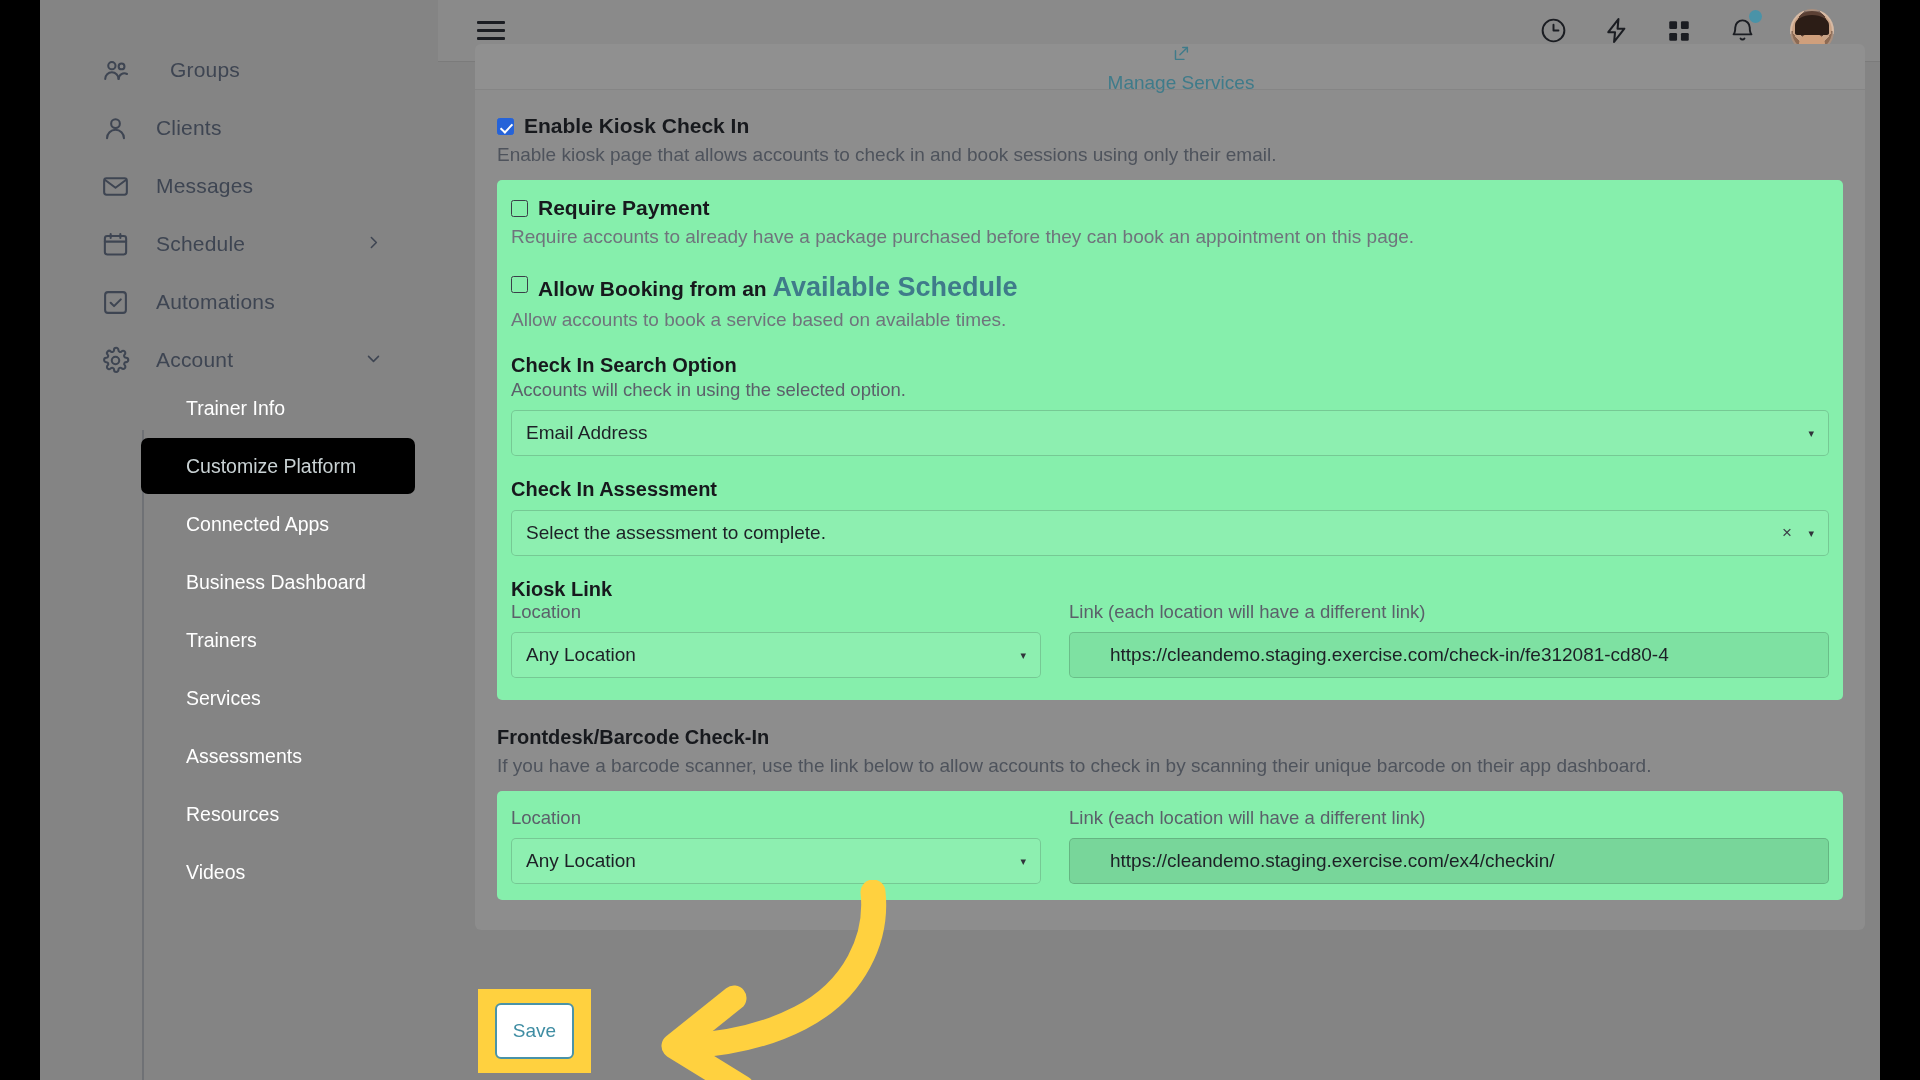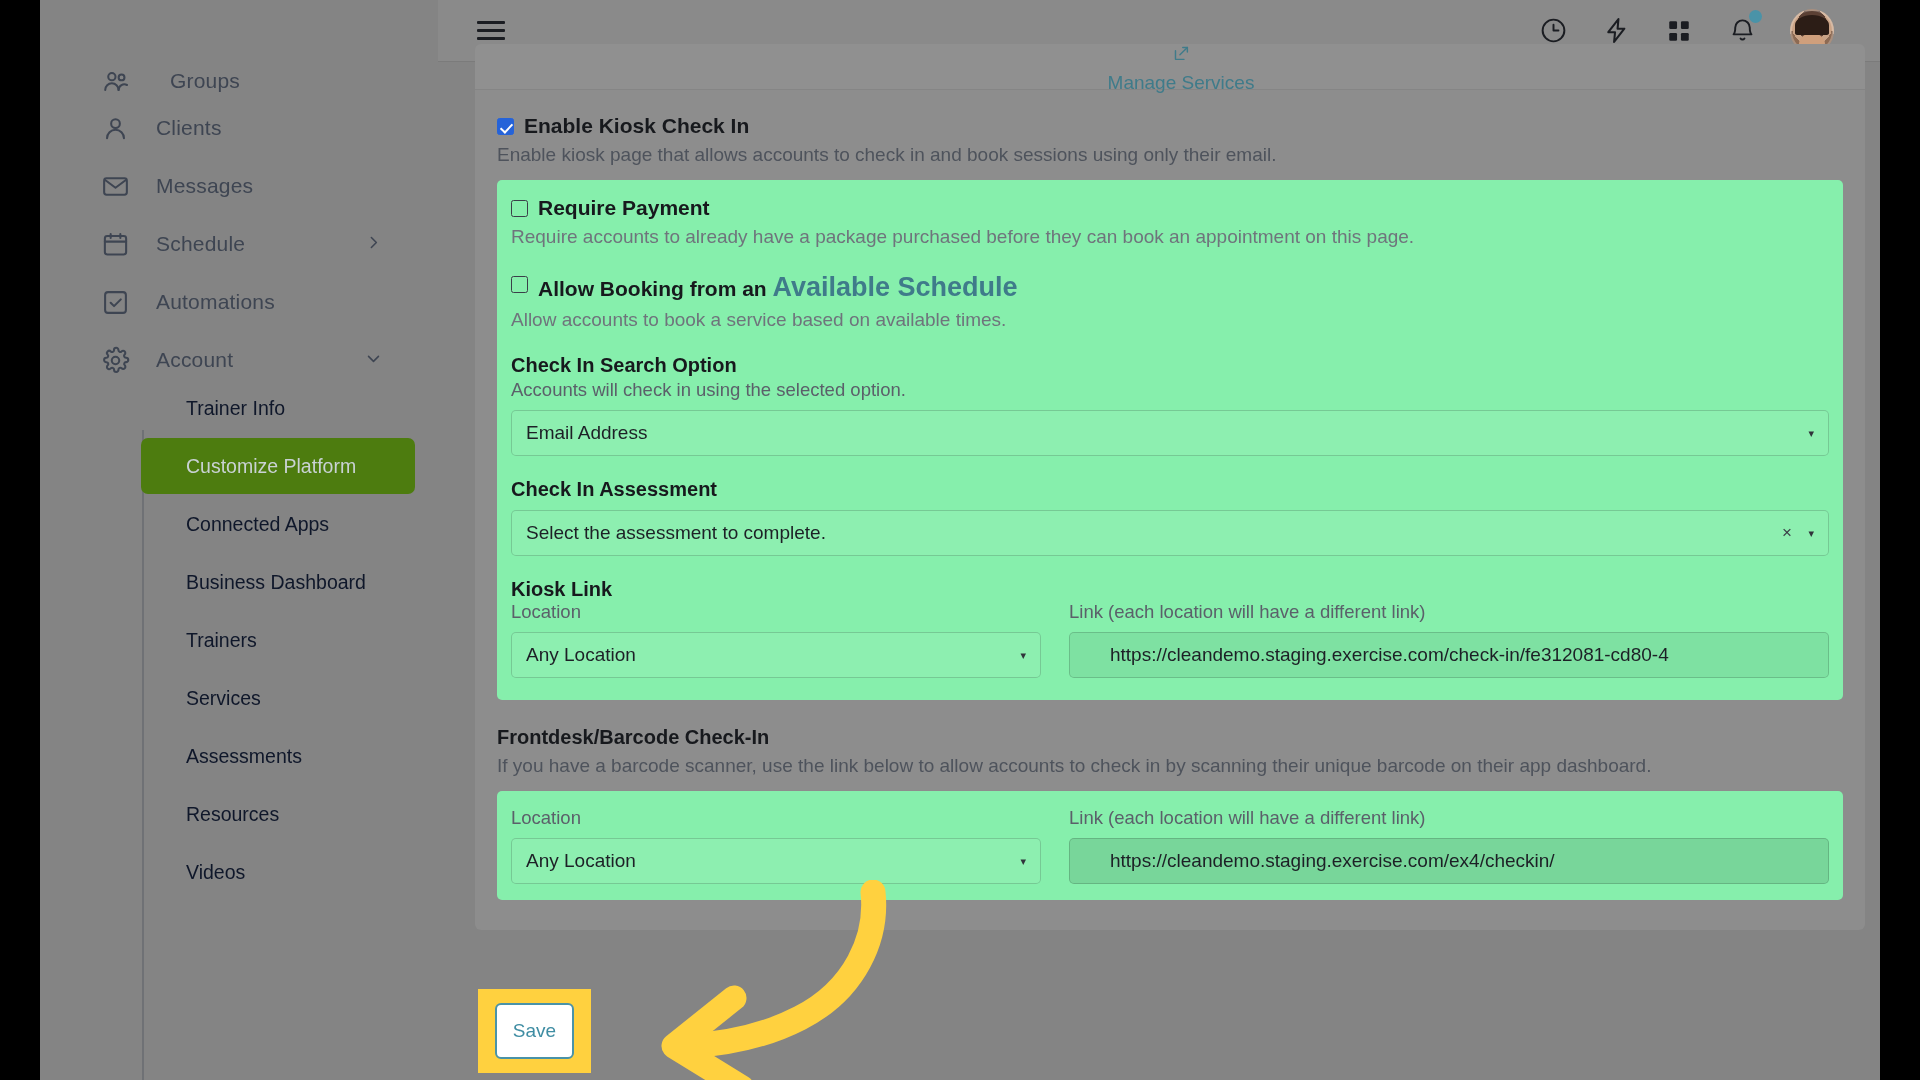--- a/index.html
+++ b/index.html
@@ -37,23 +37,23 @@
   .nav-item .ico svg { display:block; }
   .nav-chev { position:absolute; right:56px; top:50%; transform:translateY(-50%); }
 
   .sub-rail {
     position:absolute; left:102px; top:430px; width:2px; height:650px;
     background: rgba(62,69,82,.30);
   }
   .sub-item {
     position: absolute; left: 101px; width: 274px; height: 56px;
     display:flex; align-items:center; padding-left: 45px;
-    color:#0f172a; font-size: 19.5px; border-radius: 7px; cursor:pointer;
-  }
-  .sub-item.active { background:#4d7c0f; color:#c9d2d4; }
+    color:#ffffff; font-size: 19.5px; border-radius: 7px; cursor:pointer;
+  }
+  .sub-item.active { background:#000000; color:#c9d2d4; }
 
   
   .topbar {
     position: absolute; left: 398px; top: 0; width: 1442px; height: 62px;
     background: #8a8a8a; display:flex; align-items:center;
     border-bottom: 1px solid rgba(0,0,0,.10);
   }
   .hamburger { margin-left: 39px; width: 28px; cursor:pointer; }
   .hamburger i { display:block; height:3px; background:#1b1d22; margin:5px 0; border-radius:1px; }
   .top-actions { margin-left:auto; display:flex; align-items:center; gap: 33px; margin-right: 46px; }
@@ -161,21 +161,21 @@
 <div id="root">
 
   <div class="bar-left"></div>
   <div class="bar-right"></div>
 
   <div class="app">
 
     <nav class="sidebar">
       <div class="side-scroll">
 
-        <div class="nav-item" style="top:52px;gap:40px;">
+        <div class="nav-item" style="top:41px;gap:40px;">
           <span class="ico">
             <svg width="29" height="29" viewBox="0 0 24 24" fill="none" stroke="#3e4552" stroke-width="1.7" stroke-linecap="round" stroke-linejoin="round">
               <circle cx="9" cy="8" r="3"></circle>
                 <path d="M3.5 19a5.5 5.5 0 0 1 11 0"></path>
               <circle cx="17" cy="8.6" r="2.4"></circle>
                 <path d="M14.6 19a4.7 4.7 0 0 1 6.9-4.1"></path>
             </svg>
           </span>
           <span>Groups</span>
         </div>

